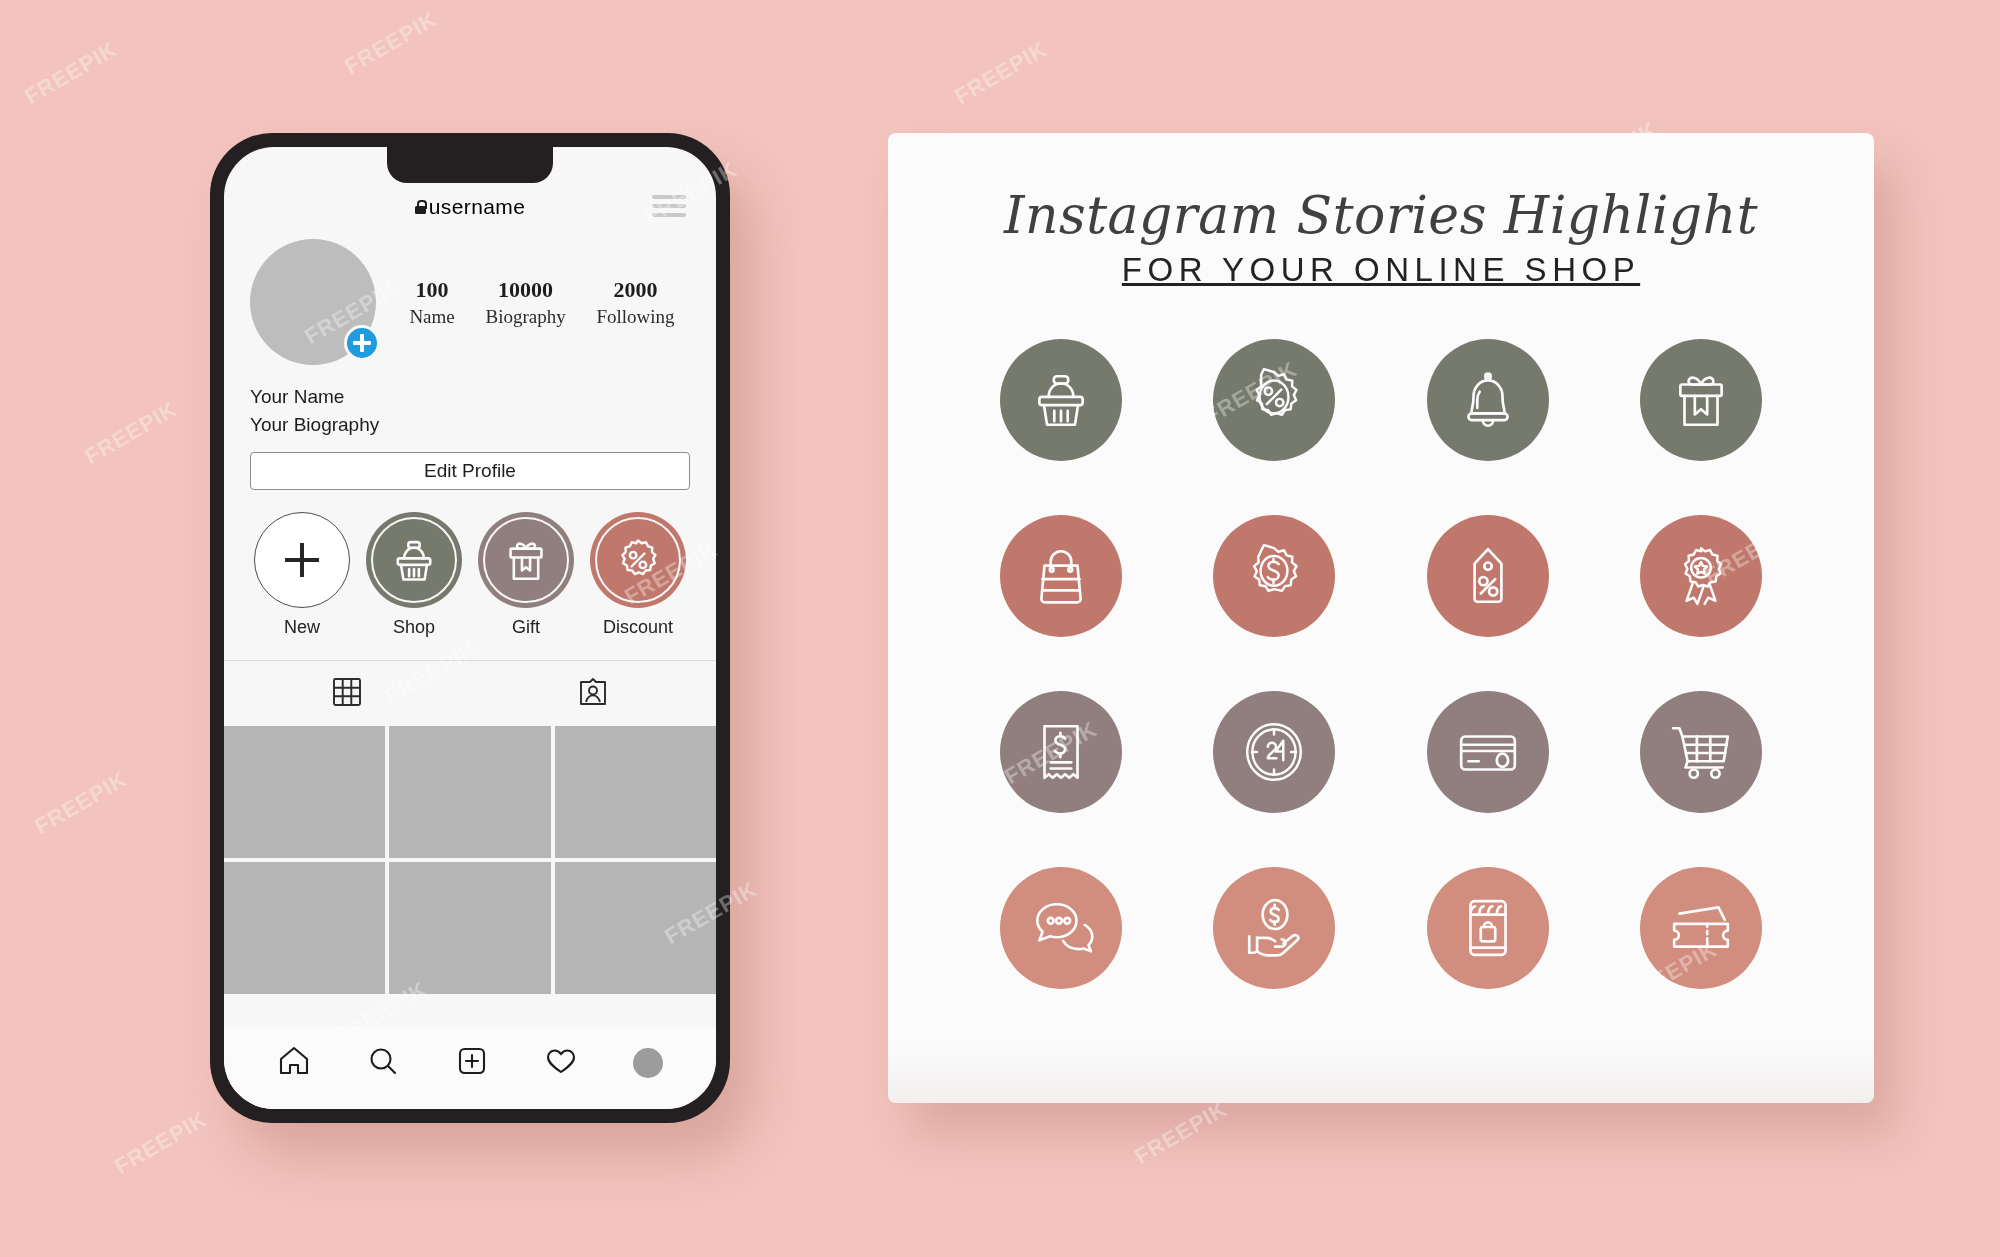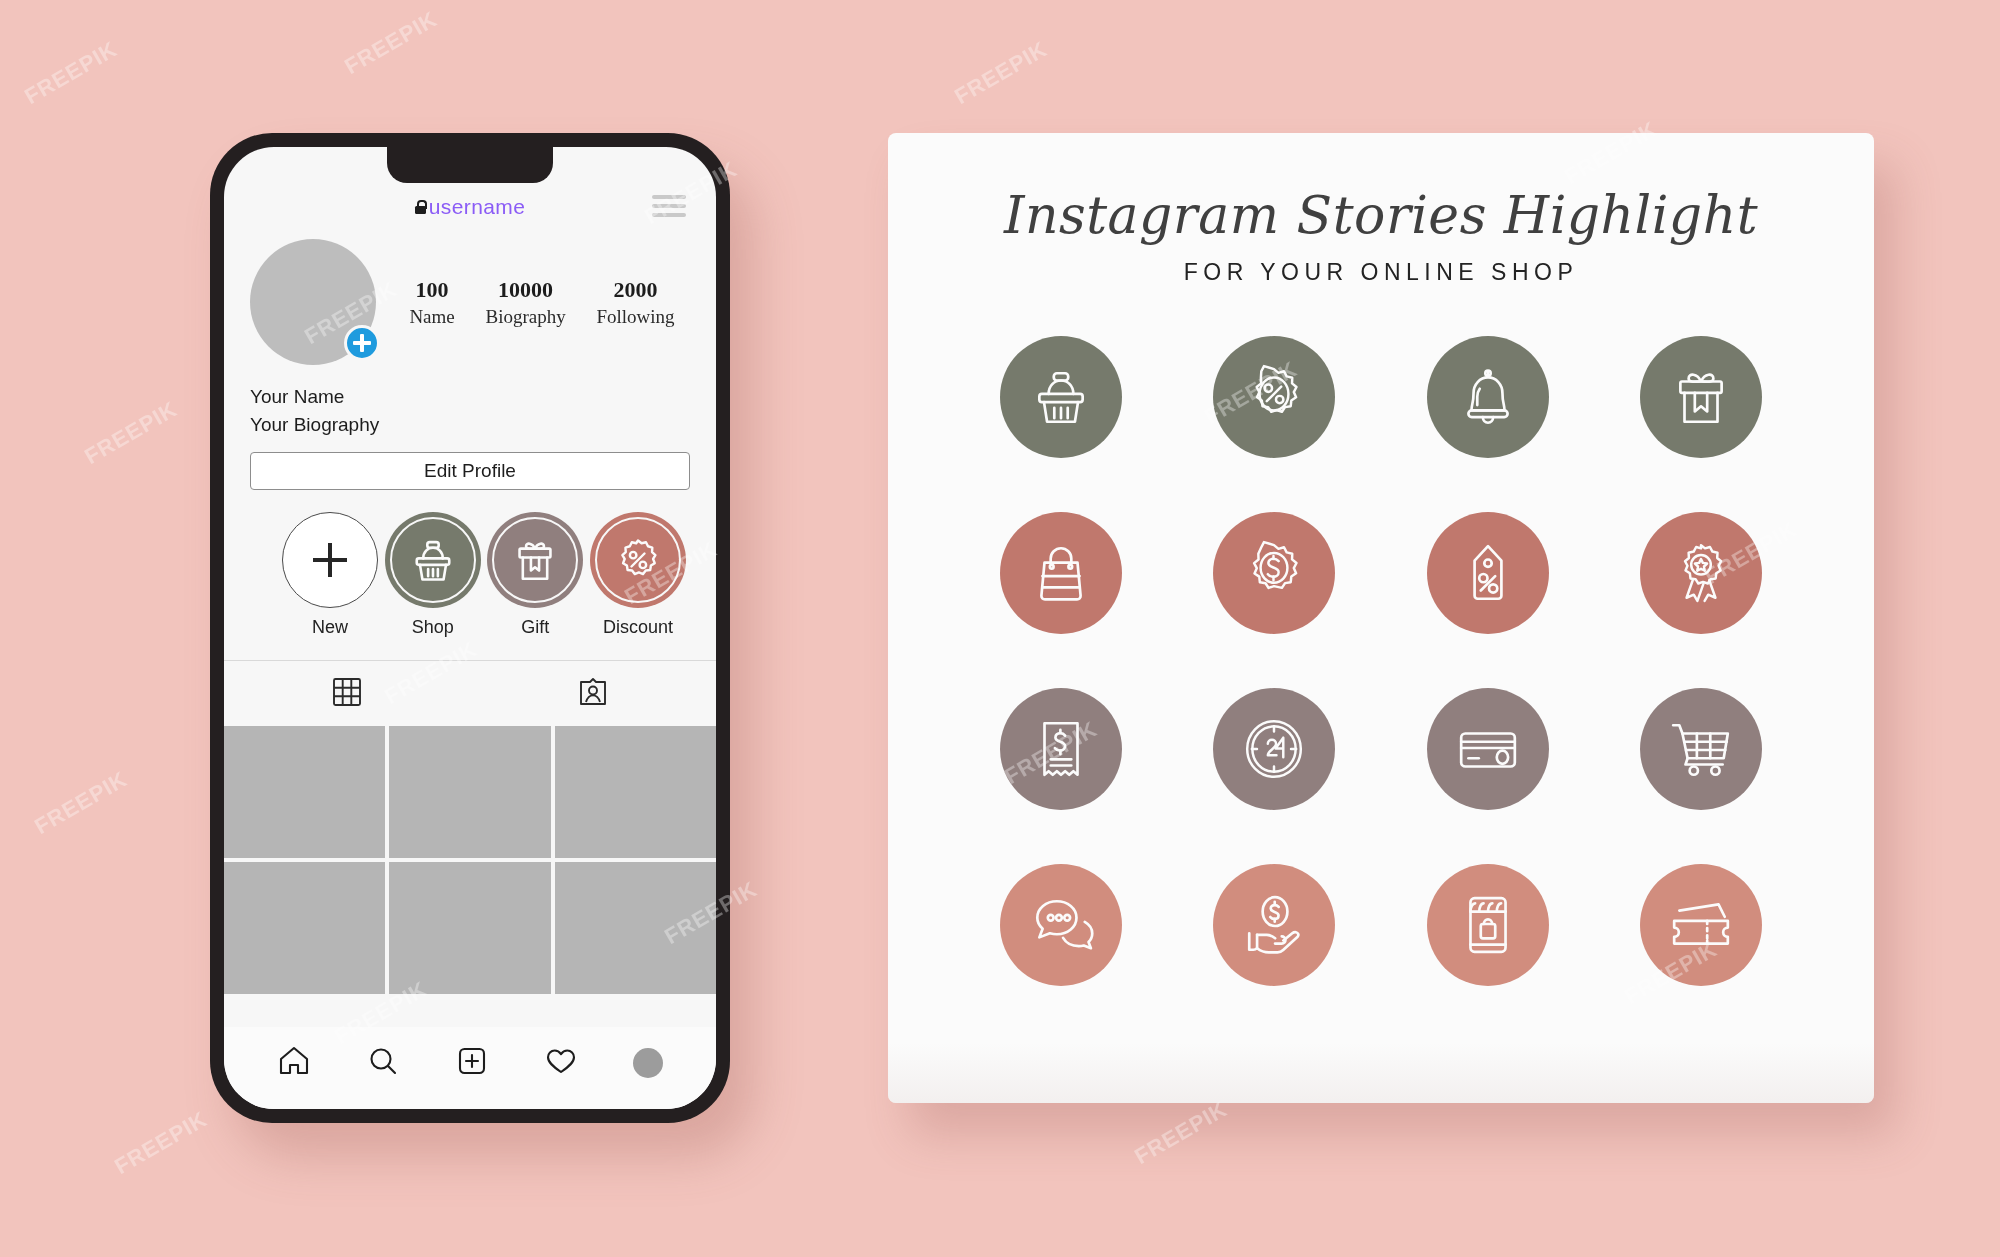--- a/index.html
+++ b/index.html
@@ -33,21 +33,21 @@
     position:absolute; left:50%; top:0; transform:translateX(-50%);
     width:166px; height:36px; background:#241f20;
     border-bottom-left-radius:20px; border-bottom-right-radius:20px; z-index:5;
   }
 
   
   .ig-header {
     height:86px; display:flex; align-items:flex-end; justify-content:center;
     position:relative; padding-bottom:14px;
   }
-  .ig-username { font-size:21px; color:#8b5cf6; letter-spacing:.4px; display:flex; align-items:center; gap:3px;}
+  .ig-username { font-size:21px; color:#000000; letter-spacing:.4px; display:flex; align-items:center; gap:3px;}
   .lock { display:inline-block; width:11px; height:14px; position:relative; }
   .lock::before{content:"";position:absolute;left:0;bottom:0;width:11px;height:8px;background:#1d1d1d;border-radius:1.5px;}
   .lock::after{content:"";position:absolute;left:2.5px;top:0;width:6px;height:7px;border:2px solid #1d1d1d;border-bottom:none;border-radius:4px 4px 0 0;}
   .hamburger { position:absolute; right:30px; bottom:16px; display:flex; flex-direction:column; gap:5px; }
   .hamburger span { display:block; width:34px; height:4px; background:#c9c9c9; border-radius:2px; }
 
   
   .profile-row { display:flex; align-items:center; padding:6px 26px 0 26px; gap:10px;}
   .avatar-wrap { position:relative; width:126px; height:126px; flex:none;}
   .avatar { width:126px; height:126px; border-radius:50%; background:#bdbdbd; }
@@ -67,21 +67,21 @@
   .bio div { font-size:19px; color:#1d1d1d; line-height:1.45; }
 
   
   .edit-wrap { padding:14px 26px 0 26px; }
   .edit-btn {
     width:100%; height:38px; border:1px solid #8d8d8d; background:#fff; border-radius:4px;
     font-family:"Liberation Sans", sans-serif; font-size:19px; color:#1d1d1d; cursor:pointer;
   }
 
   
-  .highlights { display:flex; justify-content:space-between; padding:22px 30px 0 30px;margin-left:28px; }
+  .highlights { display:flex; justify-content:space-between; padding:22px 30px 0 30px; }
   .hl { width:96px; text-align:center; }
   .hl-circle {
     width:96px; height:96px; border-radius:50%; display:flex; align-items:center; justify-content:center;
     position:relative;
   }
   .hl-circle.new { border:1.6px solid #4a4a4a; background:#fff; }
   .hl-circle.new::before{content:"";position:absolute;width:34px;height:3.4px;background:#262626;}
   .hl-circle.new::after{content:"";position:absolute;width:3.4px;height:34px;background:#262626;}
   .hl-circle.filled::after{
     content:""; position:absolute; inset:5px; border:2.5px solid #f7f7f7; border-radius:50%;
@@ -117,22 +117,22 @@
   .card::after{
     content:""; position:absolute; left:0; bottom:0; width:100%; height:60px;
     background:linear-gradient(to bottom, rgba(255,255,255,0) 0%, rgba(236,230,229,.55) 100%);
     border-bottom-left-radius:8px; border-bottom-right-radius:8px;
   }
   .card-title {
     text-align:center; padding-top:52px; font-family:"DejaVu Serif", serif;
     font-size:52px; font-style:italic; color:#404040; font-weight:400; letter-spacing:.5px;
   }
   .card-sub {
-    text-align:center; margin-top:14px; font-size:23px; letter-spacing:5.5px;
-    color:#232323; font-weight:400;
+    text-align:center; margin-top:6px; font-size:33px; letter-spacing:5.5px;
+    color:#232323; font-weight:400;text-decoration:underline;
   }
   .icon-grid {
     margin-top:50px; display:grid; grid-template-columns:repeat(4,1fr);
     row-gap:54px; padding:0 66px;
   }
   .ic-cell { display:flex; justify-content:center; }
   .ic-circle {
     width:122px; height:122px; border-radius:50%;
     display:flex; align-items:center; justify-content:center;
   }

